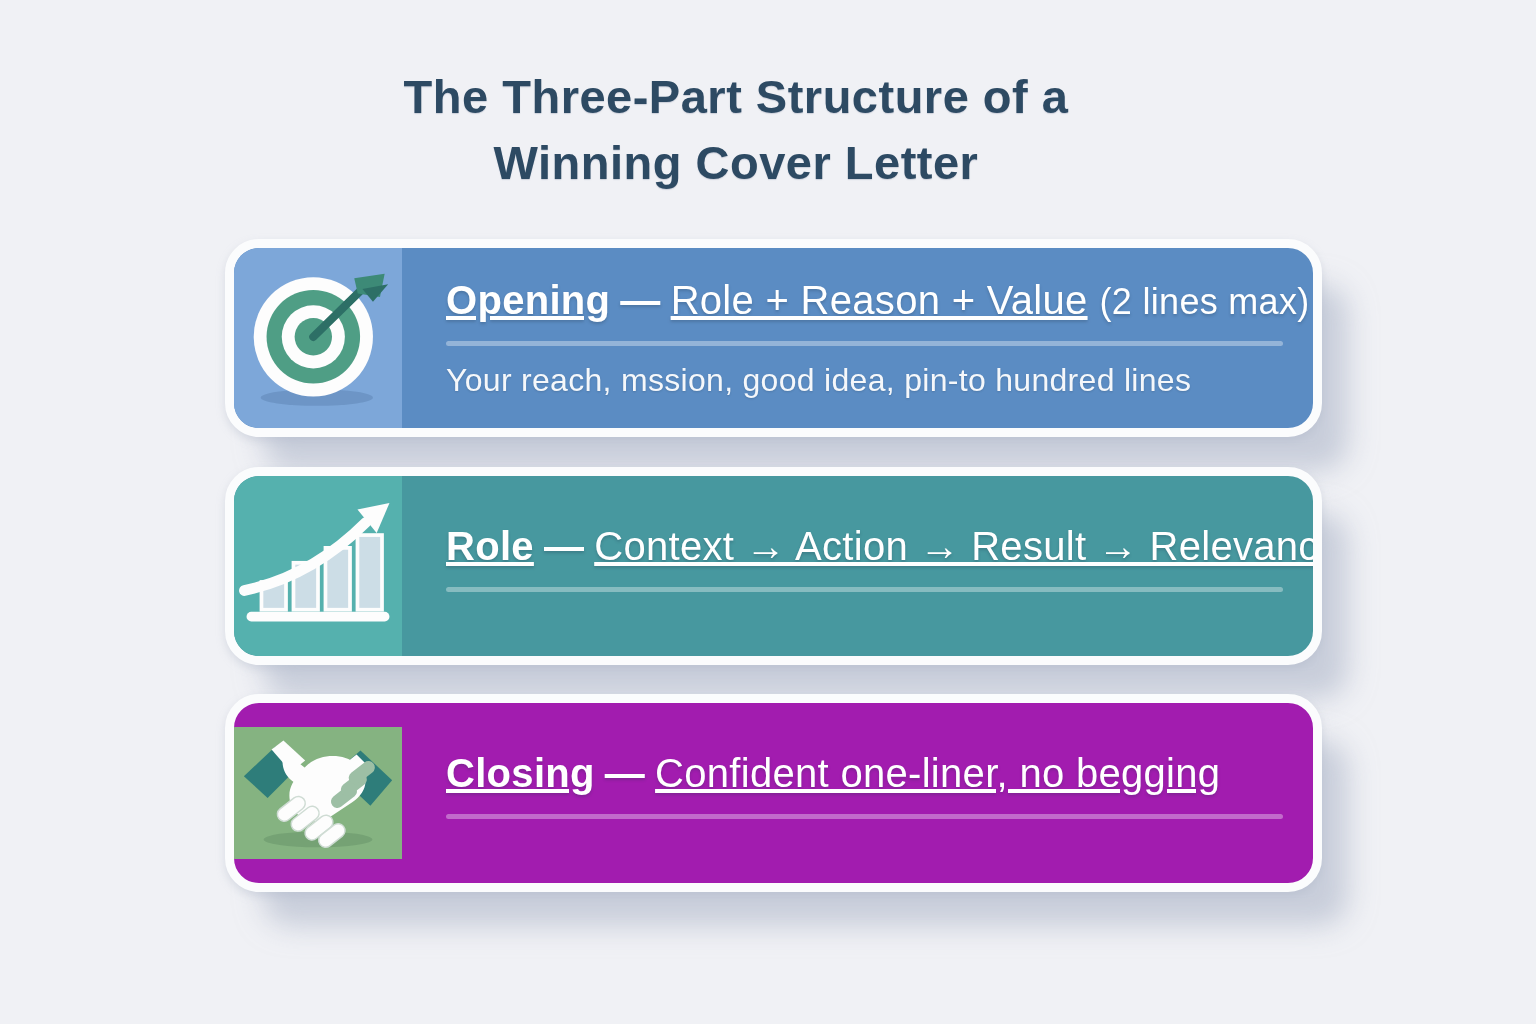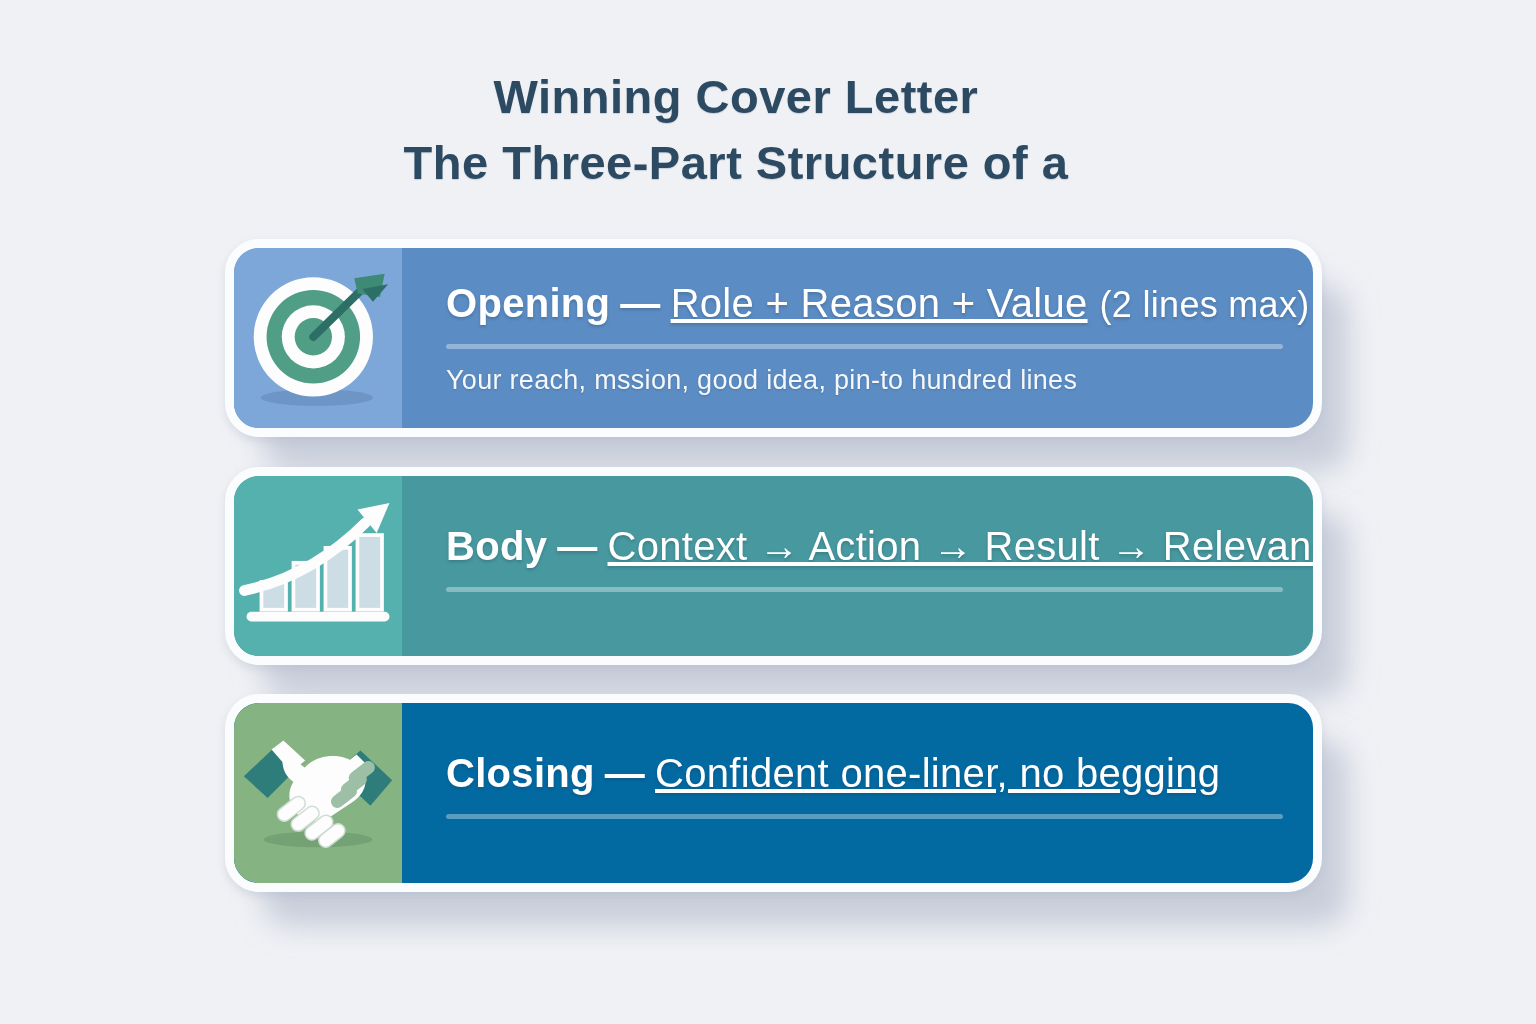--- a/index.html
+++ b/index.html
@@ -58,46 +58,46 @@
     min-width: 0;
   }
 
   .card-title {
     color: #ffffff;
     font-size: 40px;
     letter-spacing: 0.3px;
     white-space: nowrap;
     text-shadow: 0 2px 3px rgba(30,50,70,0.25);
   }
-  .t-label { font-weight: bold; }
+  .t-label { font-weight: bold; text-decoration: underline; }
   .t-dash  { font-weight: bold; padding: 0 10px; }
   .t-main  { font-weight: normal; text-decoration: underline; }
   .t-note  { font-weight: normal; font-size: 36px; margin-left: 12px; }
 
   .divider {
     height: 5px;
     border-radius: 3px;
     background: rgba(255,255,255,0.35);
     margin: 18px 10px 16px 0;
   }
 
   .card-subtitle {
     color: rgba(255,255,255,0.94);
-    font-size: 27px;
+    font-size: 32px;
     letter-spacing: 0.3px;
     white-space: nowrap;
     text-shadow: 0 1px 2px rgba(30,50,70,0.2);
   }
 </style>
 </head>
 <body style="background: rgb(240, 241, 245);">
 
 <div class="title-wrap" style="color: rgb(45, 74, 99);">
+  <div>The Three-Part Structure of a</div>
   <div>Winning Cover Letter</div>
-  <div>The Three-Part Structure of a</div>
 </div>
 
 <div class="card card-1" style="background: rgb(91, 140, 195);">
   <div class="icon-section" style="background: rgb(125, 167, 217);">
     <span>
       <svg width="152" height="152" viewBox="0 0 130 130">
         <ellipse cx="64" cy="116" rx="48" ry="7" fill="rgba(40,70,110,0.18)"></ellipse>
         <circle cx="61" cy="64" r="51" fill="#fdfdfd"></circle>
         <circle cx="61" cy="64" r="40" fill="#4f9e85"></circle>
         <circle cx="61" cy="64" r="27" fill="#fdfdfd"></circle>
@@ -126,27 +126,27 @@
         <rect x="52" y="62" width="23" height="44" fill="#ccdde6" stroke="#fdfdfd" stroke-width="3.5"></rect>
         <rect x="82" y="48" width="23" height="58" fill="#ccdde6" stroke="#fdfdfd" stroke-width="3.5"></rect>
         <rect x="112" y="36" width="23" height="70" fill="#ccdde6" stroke="#fdfdfd" stroke-width="3.5"></rect>
         <path d="M6,88 C44,80 84,60 120,24" stroke="#fdfdfd" stroke-width="10" fill="none" stroke-linecap="round"></path>
         <polygon points="142,6 112,12 130,34" fill="#fdfdfd"></polygon>
       </svg>
     </span>
   </div>
   <div class="text-section">
     <div class="card-title">
-      <span class="t-label">Body</span><span class="t-dash">—</span><span class="t-main">Context → Action → Result → Relevance</span>
+      <span class="t-label">Role</span><span class="t-dash">—</span><span class="t-main">Context → Action → Result → Relevance</span>
     </div>
     <div class="divider"></div>
   </div>
 </div>
 
-<div class="card card-3" style="background: #0369a1;">
+<div class="card card-3" style="background: #a21caf; align-items: center;">
   <div class="icon-section" style="background: rgb(133, 179, 129);">
     <span>
       <svg width="168" height="132" viewBox="0 0 170 130">
         <ellipse cx="85" cy="112" rx="55" ry="8" fill="rgba(30,70,50,0.15)"></ellipse>
 
         <polygon points="10,48 42,18 66,38 34,70" fill="#2e7d7a"></polygon>
         <polygon points="160,52 128,22 102,44 138,78" fill="#2e7d7a"></polygon>
 
         <polygon points="38,21 50,12 72,32 58,44" fill="#fdfdfd"></polygon>
         <polygon points="124,26 134,36 114,52 104,42" fill="#fdfdfd"></polygon>

